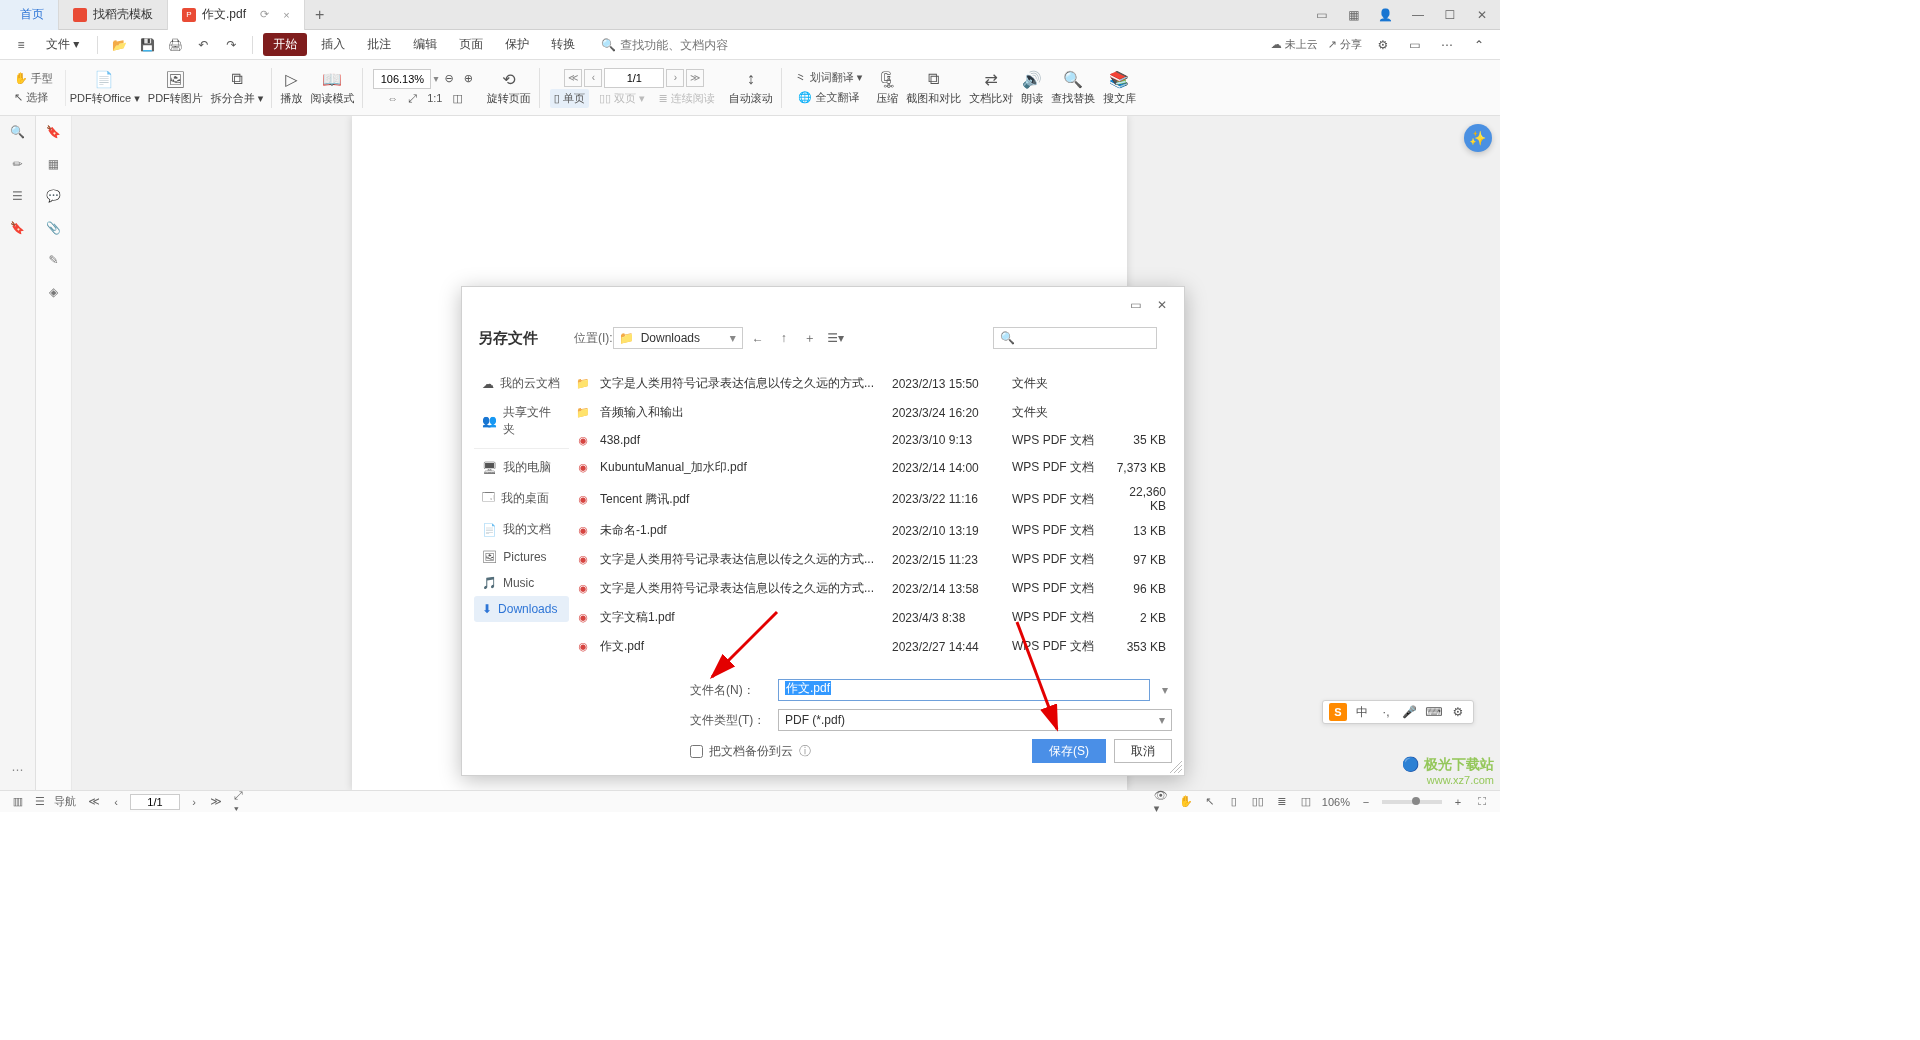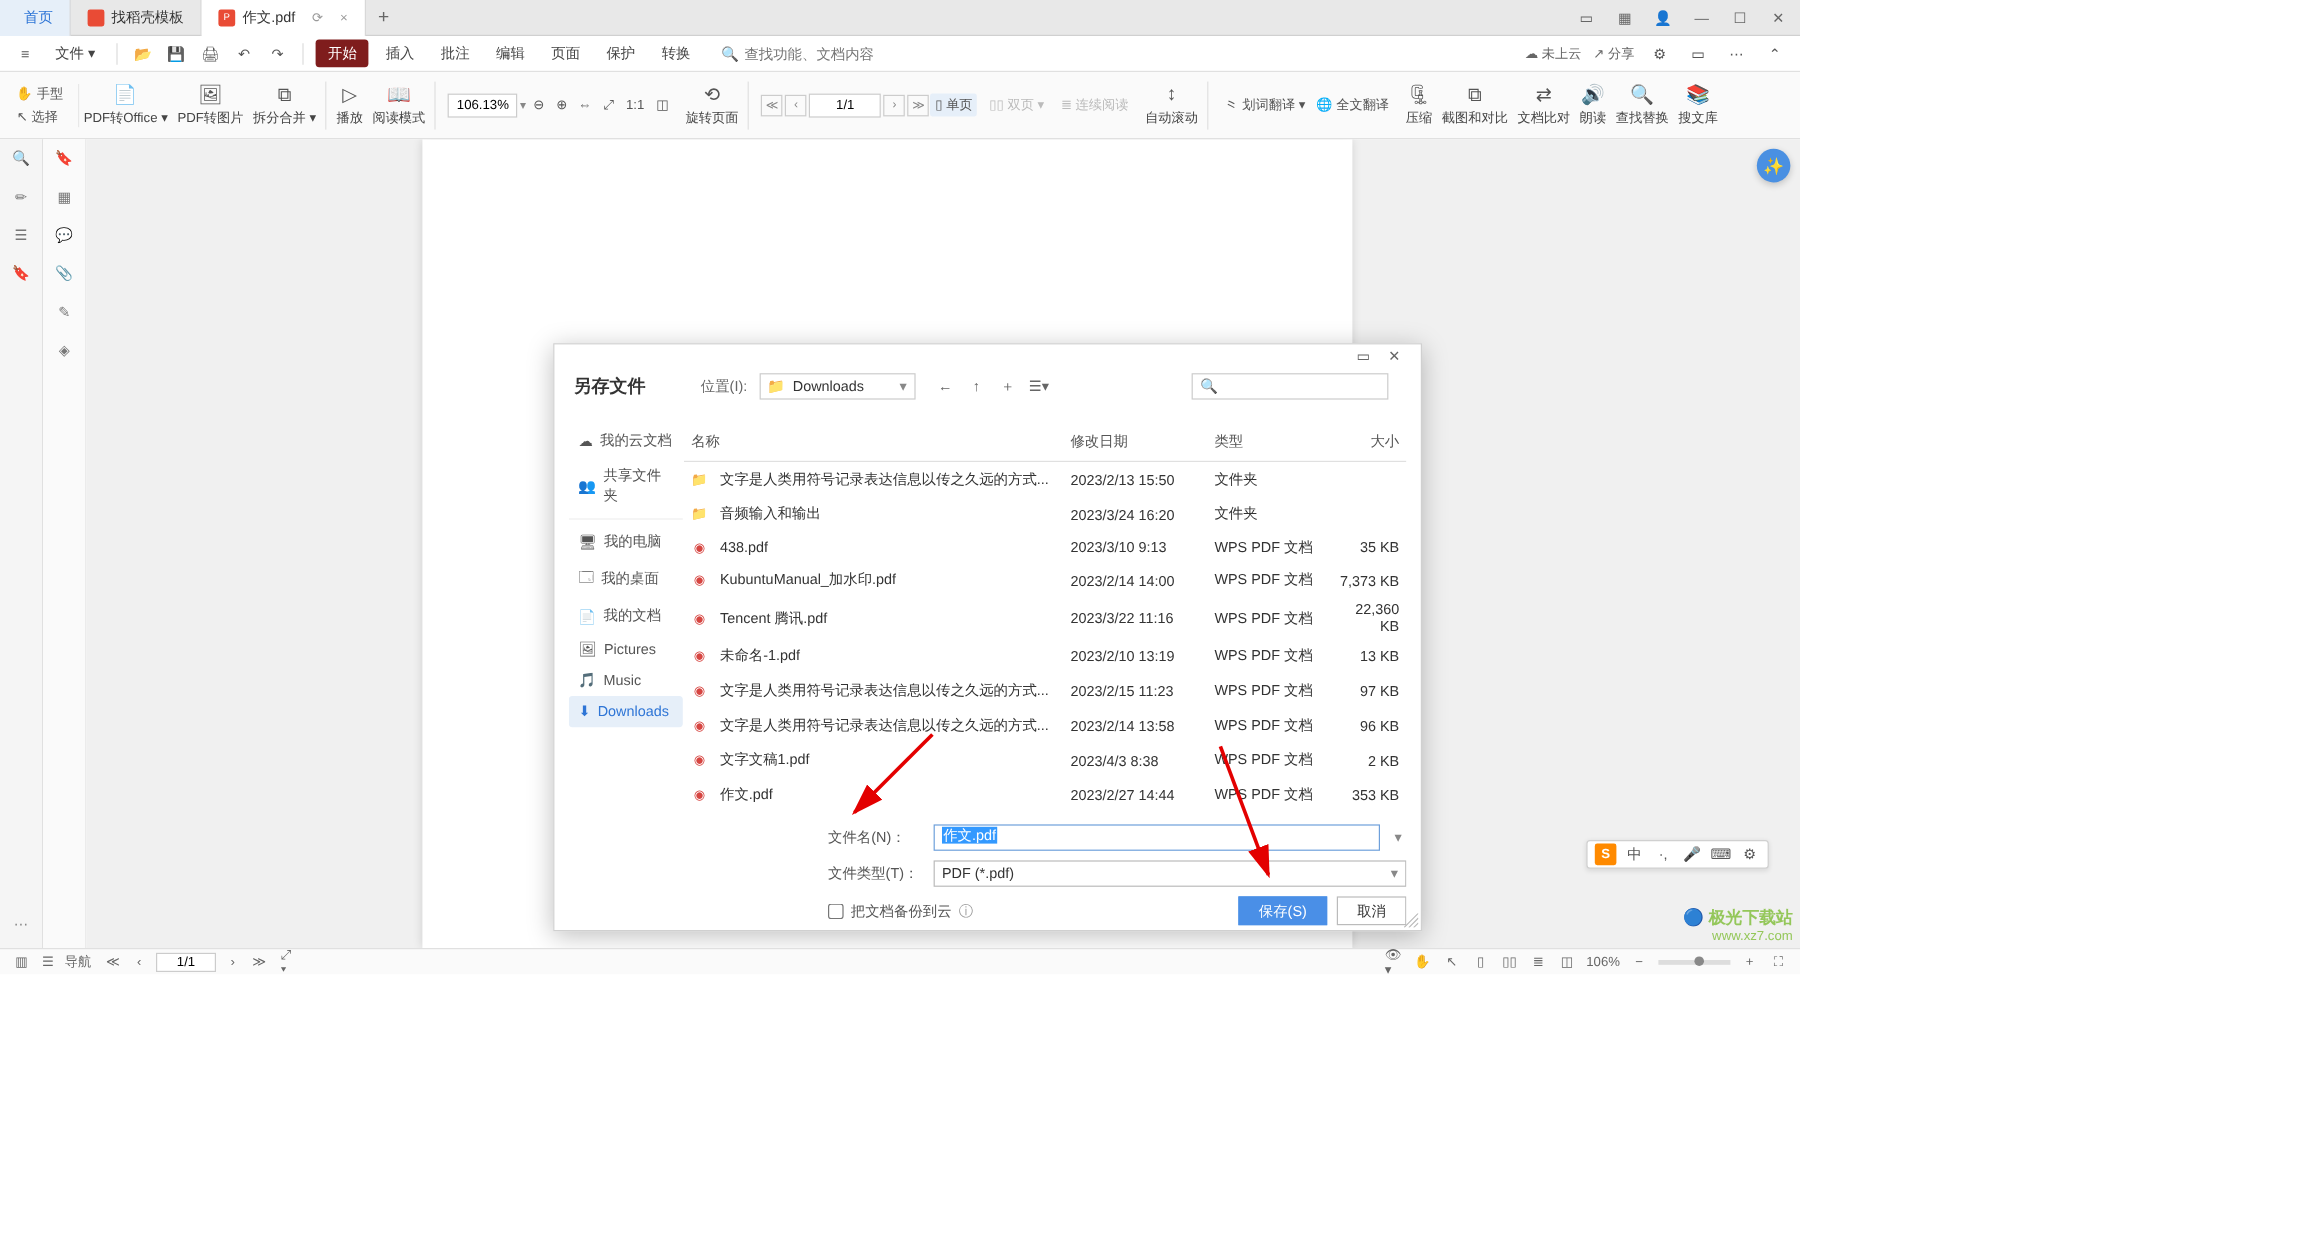--- a/index.html
+++ b/index.html
@@ -23,21 +23,21 @@
 .menu-item.primary { background: #7f1d1d; color: #fff; border-radius: 3px; padding: 3px 10px; }
 .menu-sep { width: 1px; height: 18px; background: #ddd; margin: 0 4px; }
 .menu-icon-btn { width: 22px; height: 22px; display: flex; align-items: center; justify-content: center; color: #555; cursor: pointer; }
 .menu-search { display: flex; align-items: center; gap: 4px; color: #999; margin-left: 12px; }
 .menu-search input { border: none; outline: none; width: 160px; font-size: 12px; color: #999; }
 .menu-right { margin-left: auto; display: flex; align-items: center; gap: 10px; }
 .menu-right-item { display: flex; align-items: center; gap: 3px; color: #666; cursor: pointer; font-size: 11px; }
 
 
 .ribbon { height: 56px; display: flex; align-items: center; padding: 0 10px; gap: 0; border-bottom: 1px solid #e0e0e0; background: #fafafa; }
-.ribbon-group { display: flex; align-items: center; gap: 1px; padding: 0 6px; }
+.ribbon-group { display: flex; flex-direction: column; align-items: center; gap: 1px; padding: 0 6px; }
 .ribbon-btn { display: flex; flex-direction: column; align-items: center; gap: 2px; padding: 2px 4px; cursor: pointer; color: #444; font-size: 11px; position: relative; }
 .ribbon-btn-icon { width: 20px; height: 20px; display: flex; align-items: center; justify-content: center; font-size: 16px; color: #555; }
 .ribbon-row { display: flex; align-items: center; gap: 2px; }
 .ribbon-small { display: flex; align-items: center; gap: 3px; padding: 2px 4px; cursor: pointer; color: #555; font-size: 11px; }
 .ribbon-sep { width: 1px; height: 40px; background: #e0e0e0; margin: 0 4px; }
 .zoom-input { width: 58px; height: 20px; border: 1px solid #ccc; font-size: 11px; padding: 0 4px; text-align: center; }
 .page-input { width: 60px; height: 20px; border: 1px solid #ccc; text-align: center; font-size: 11px; }
 .page-nav { width: 18px; height: 18px; display: flex; align-items: center; justify-content: center; border: 1px solid #ccc; color: #888; cursor: pointer; font-size: 10px; }
 
 
@@ -46,21 +46,21 @@
 .left-rail2 { width: 36px; background: #fafafa; border-right: 1px solid #e8e8e8; display: flex; flex-direction: column; align-items: center; padding-top: 6px; gap: 12px; }
 .rail-icon { width: 20px; height: 20px; display: flex; align-items: center; justify-content: center; color: #777; cursor: pointer; }
 .canvas { flex: 1; background: #f0f0f0; position: relative; overflow: hidden; }
 .page { position: absolute; left: 280px; top: 0; width: 775px; height: 100%; background: #fff; box-shadow: 0 0 8px rgba(0,0,0,0.15); }
 .float-btn { position: absolute; right: 8px; top: 8px; width: 28px; height: 28px; border-radius: 50%; background: #4a90e2; color: #fff; display: flex; align-items: center; justify-content: center; font-size: 14px; box-shadow: 0 2px 6px rgba(0,0,0,0.2); }
 .dialog { position: absolute; left: 389px; top: 170px; width: 724px; height: 490px; background: #fff; border: 1px solid #d0d0d0; box-shadow: 0 4px 20px rgba(0,0,0,0.25); display: flex; flex-direction: column; }
 .dialog-header { height: 36px; display: flex; align-items: center; padding: 0 12px; gap: 10px; }
 .dialog-ctrl { margin-left: auto; display: flex; gap: 6px; }
 .dialog-ctrl span { width: 20px; height: 20px; display: flex; align-items: center; justify-content: center; color: #666; cursor: pointer; }
 .dialog-body { flex: 1; display: flex; padding: 0 12px 8px 12px; gap: 10px; flex-direction: column; }
-.dialog-topbar { display: flex; align-items: center; gap: 10px; padding: 4px 15px 10px 0; }
+.dialog-topbar { display: flex; align-items: center; padding: 4px 15px 10px 0; }
 .dialog-title { font-size: 15px; font-weight: 600; color: #333; padding-left: 4px; min-width: 100px; }
 .loc-label { color: #666; }
 .loc-select { border: 1px solid #ccc; height: 22px; width: 130px; display: flex; align-items: center; padding: 0 6px; gap: 6px; cursor: pointer; }
 .nav-icons { display: flex; gap: 8px; margin-left: 6px; }
 .nav-icons span { width: 18px; height: 18px; display: flex; align-items: center; justify-content: center; color: #666; cursor: pointer; }
 .dlg-search { margin-left: auto; border: 1px solid #ccc; height: 22px; width: 164px; display: flex; align-items: center; padding: 0 6px; gap: 4px; color: #999; }
 .dlg-search input { border: none; outline: none; width: 100%; font-size: 11px; }
 
 .dialog-content { flex: 1; display: flex; gap: 0; overflow: hidden; }
 .dlg-sidebar { width: 110px; border-right: 1px solid transparent; display: flex; flex-direction: column; gap: 0; font-size: 12px; }
@@ -368,26 +368,20 @@
             <div class="side-item">
                 <span>🎵</span>
                 <span>Music</span>
               </div>
             <div class="side-item sel">
                 <span>⬇</span>
                 <span>Downloads</span>
               </div>
           </div>
           <div class="dlg-filelist">
-            <div class="fl-header">
-              <span class="col-name">名称</span>
-              <span class="col-date">修改日期</span>
-              <span class="col-type">类型</span>
-              <span class="col-size">大小</span>
-            </div>
             <div class="fl-body" id="file-body">
                 <div class="fl-row">
                   <span class="col-name">
                     <span class="fi-icon fi-folder">📁</span>
                     <span>文字是人类用符号记录表达信息以传之久远的方式...</span>
                   </span>
                   <span class="col-date">2023/2/13 15:50</span>
                   <span class="col-type">文件夹</span>
                   <span class="col-size"></span>
                 </div>

